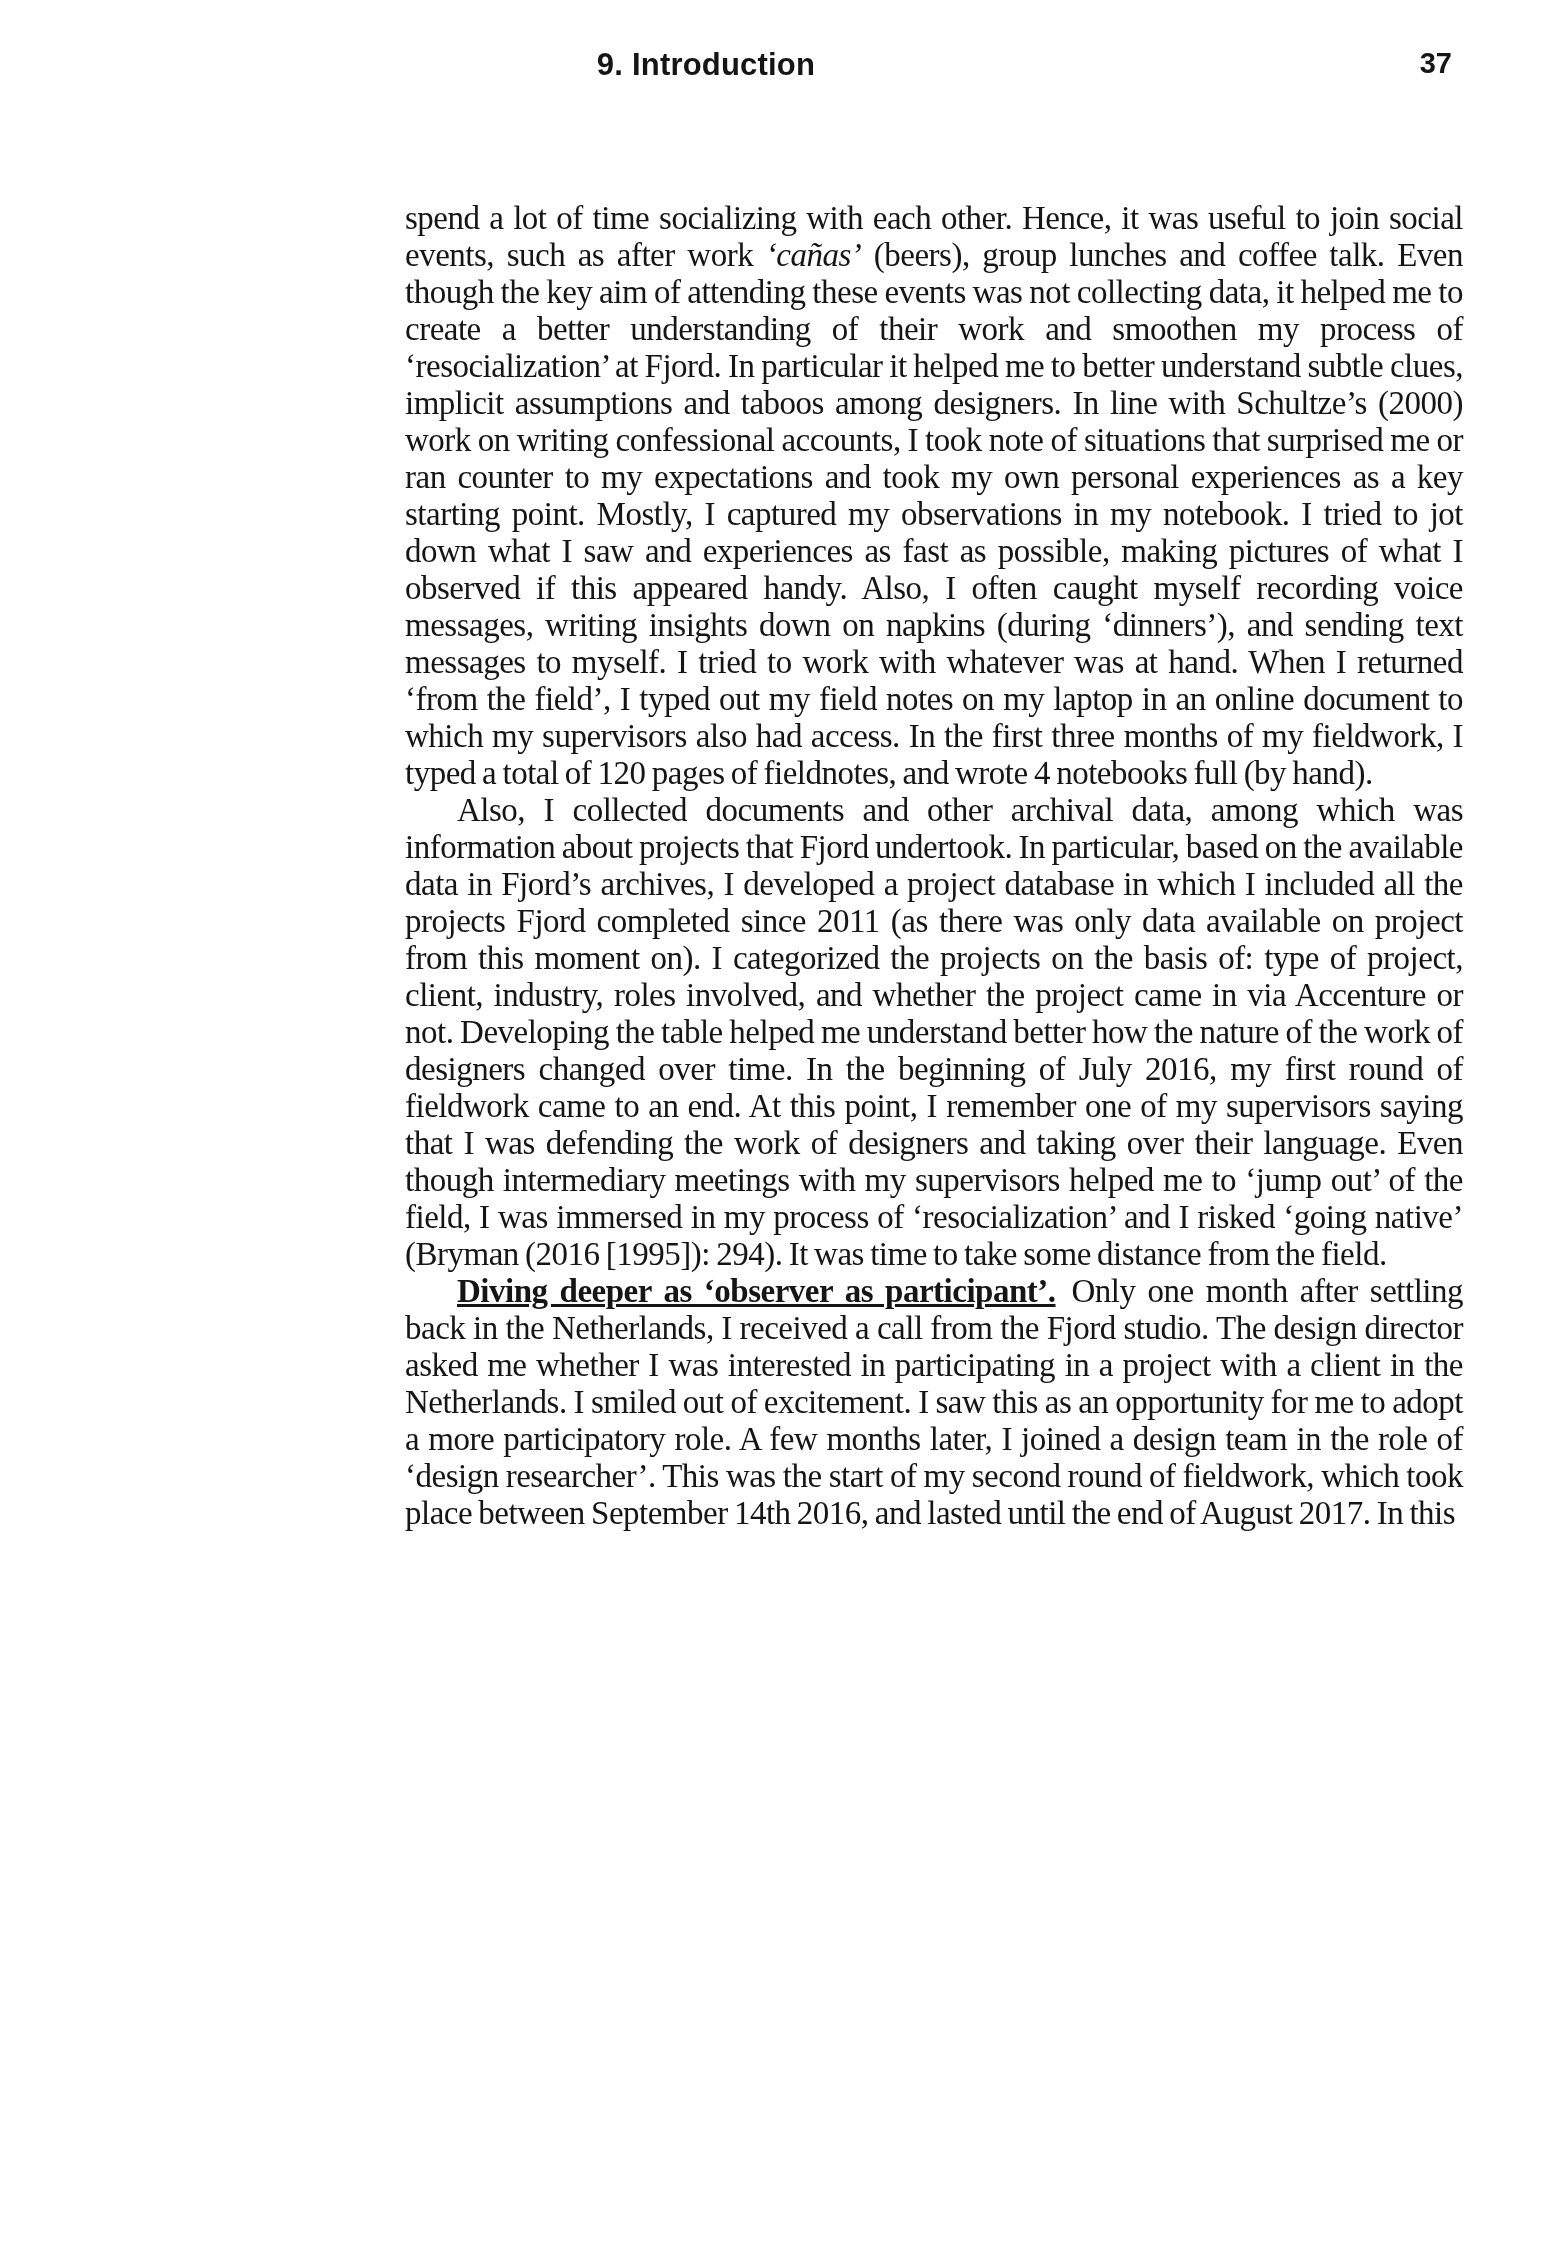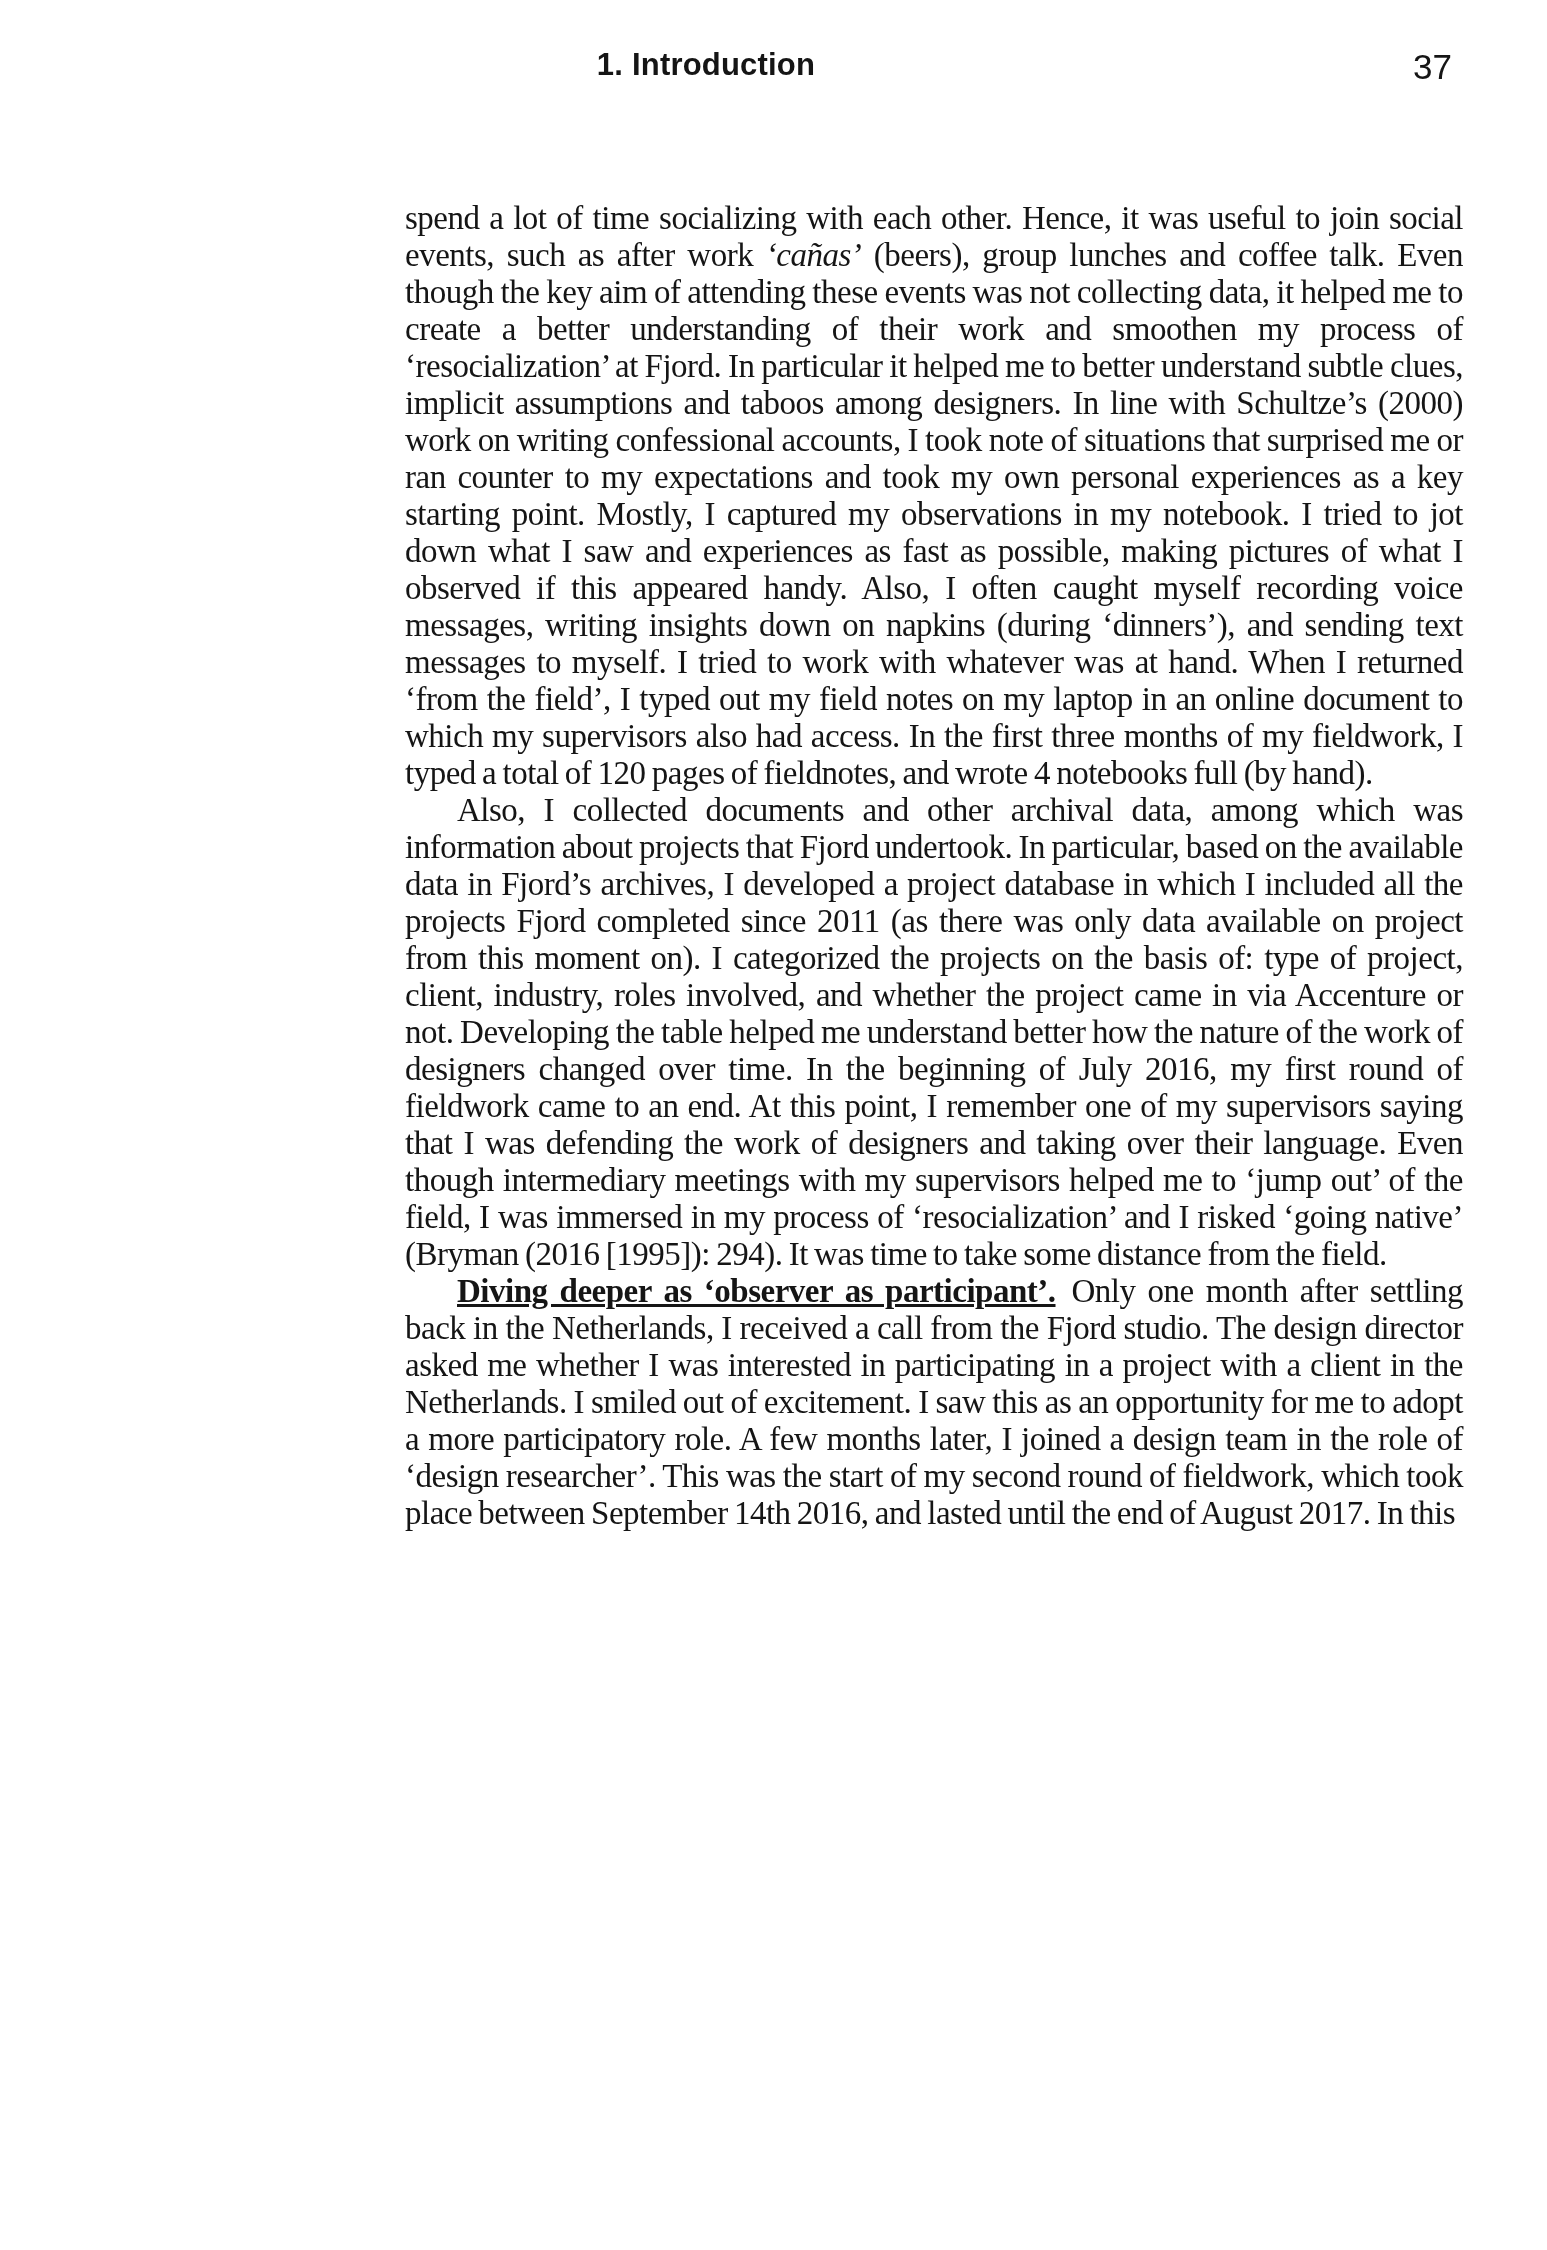--- a/index.html
+++ b/index.html
@@ -24,22 +24,22 @@
     font-weight: 700;
     font-size: 31px;
     letter-spacing: 0.2px;
     white-space: nowrap;
   }
   .page-number {
     position: absolute;
     top: 47px;
     right: 95px;
     font-family: "Liberation Sans", sans-serif;
-    font-weight: 400;
-    font-size: 35px;
+    font-weight: 700;
+    font-size: 29px;
   }
   .body-text {
     position: absolute;
     top: 200px;
     left: 405px;
     width: 1058px;
     font-family: "Liberation Serif", serif;
     font-size: 33px;
     line-height: 37px;
     letter-spacing: -0.5px;
@@ -58,20 +58,20 @@
     text-decoration: underline;
   }
   .body-text i {
     font-style: italic;
   }
 </style>
 </head>
 <body>
 
 <div class="page">
-  <div class="running-head">1. Introduction</div>
+  <div class="running-head">9. Introduction</div>
   <div class="page-number">37</div>
   <div class="body-text">
       <p class="">spend a lot of time socializing with each other. Hence, it was useful to join social events, such as after work <i>‘cañas’</i> (beers), group lunches and coffee talk. Even though the key aim of attending these events was not collecting data, it helped me to create a better understanding of their work and smoothen my process of ‘resocialization’ at Fjord. In particular it helped me to better understand subtle clues, implicit assumptions and taboos among designers. In line with Schultze’s (2000) work on writing confessional accounts, I took note of situations that surprised me or ran counter to my expectations and took my own personal experiences as a key starting point. Mostly, I captured my observations in my notebook. I tried to jot down what I saw and experiences as fast as possible, making pictures of what I observed if this appeared handy. Also, I often caught myself recording voice messages, writing insights down on napkins (during ‘dinners’), and sending text messages to myself. I tried to work with whatever was at hand. When I returned ‘from the field’, I typed out my field notes on my laptop in an online document to which my supervisors also had access. In the first three months of my fieldwork, I typed a total of 120 pages of fieldnotes, and wrote 4 notebooks full (by hand).</p>
       <p class="indent">Also, I collected documents and other archival data, among which was information about projects that Fjord undertook. In particular, based on the available data in Fjord’s archives, I developed a project database in which I included all the projects Fjord completed since 2011 (as there was only data available on project from this moment on). I categorized the projects on the basis of: type of project, client, industry, roles involved, and whether the project came in via Accenture or not. Developing the table helped me understand better how the nature of the work of designers changed over time. In the beginning of July 2016, my first round of fieldwork came to an end. At this point, I remember one of my supervisors saying that I was defending the work of designers and taking over their language. Even though intermediary meetings with my supervisors helped me to ‘jump out’ of the field, I was immersed in my process of ‘resocialization’ and I risked ‘going native’ (Bryman (2016 [1995]): 294). It was time to take some distance from the field.</p>
       <p class="indent"><b>Diving deeper as ‘observer as participant’.</b> Only one month after settling back in the Netherlands, I received a call from the Fjord studio. The design director asked me whether I was interested in participating in a project with a client in the Netherlands. I smiled out of excitement. I saw this as an opportunity for me to adopt a more participatory role. A few months later, I joined a design team in the role of ‘design researcher’. This was the start of my second round of fieldwork, which took place between September 14th 2016, and lasted until the end of August 2017. In this</p>
     </div>
 </div>
 
 </body></html>

